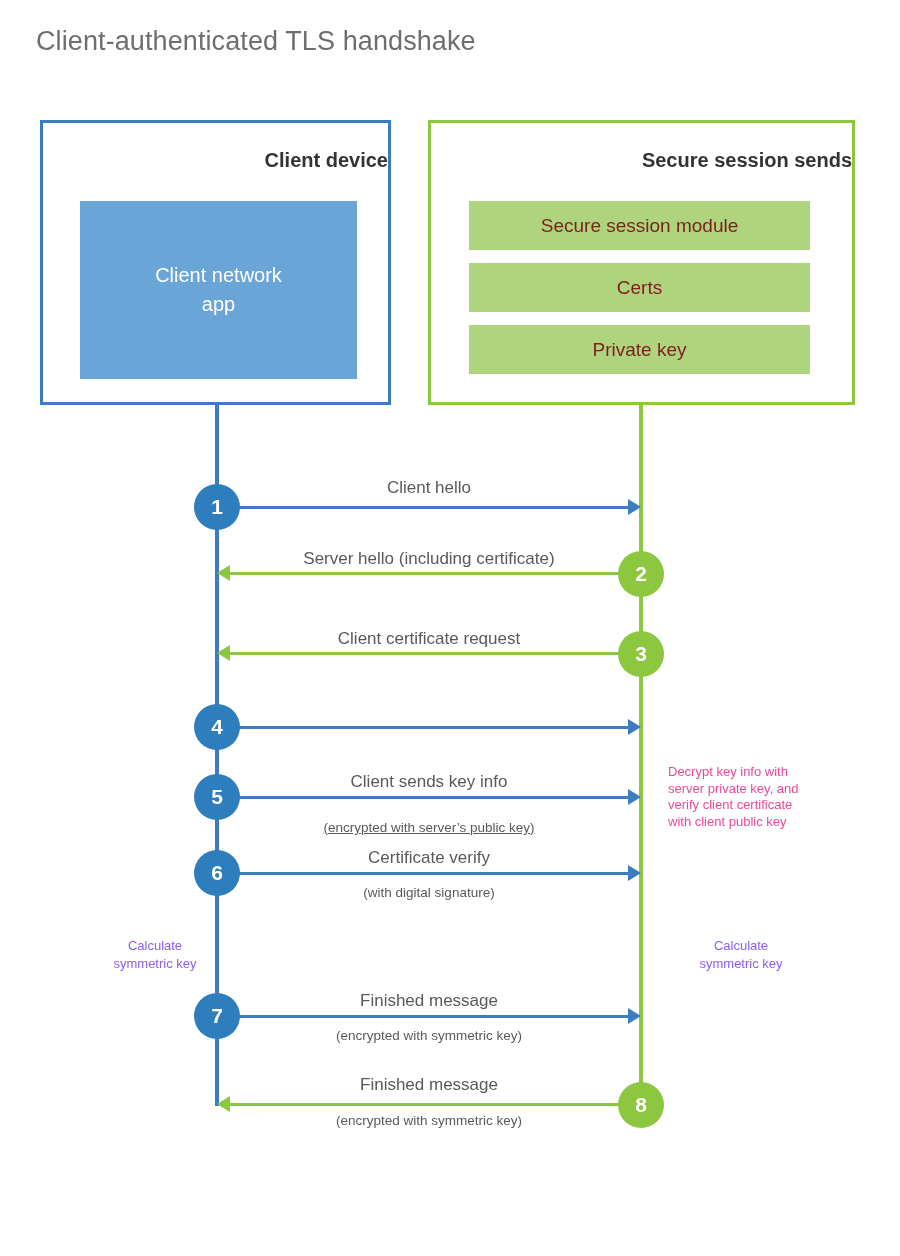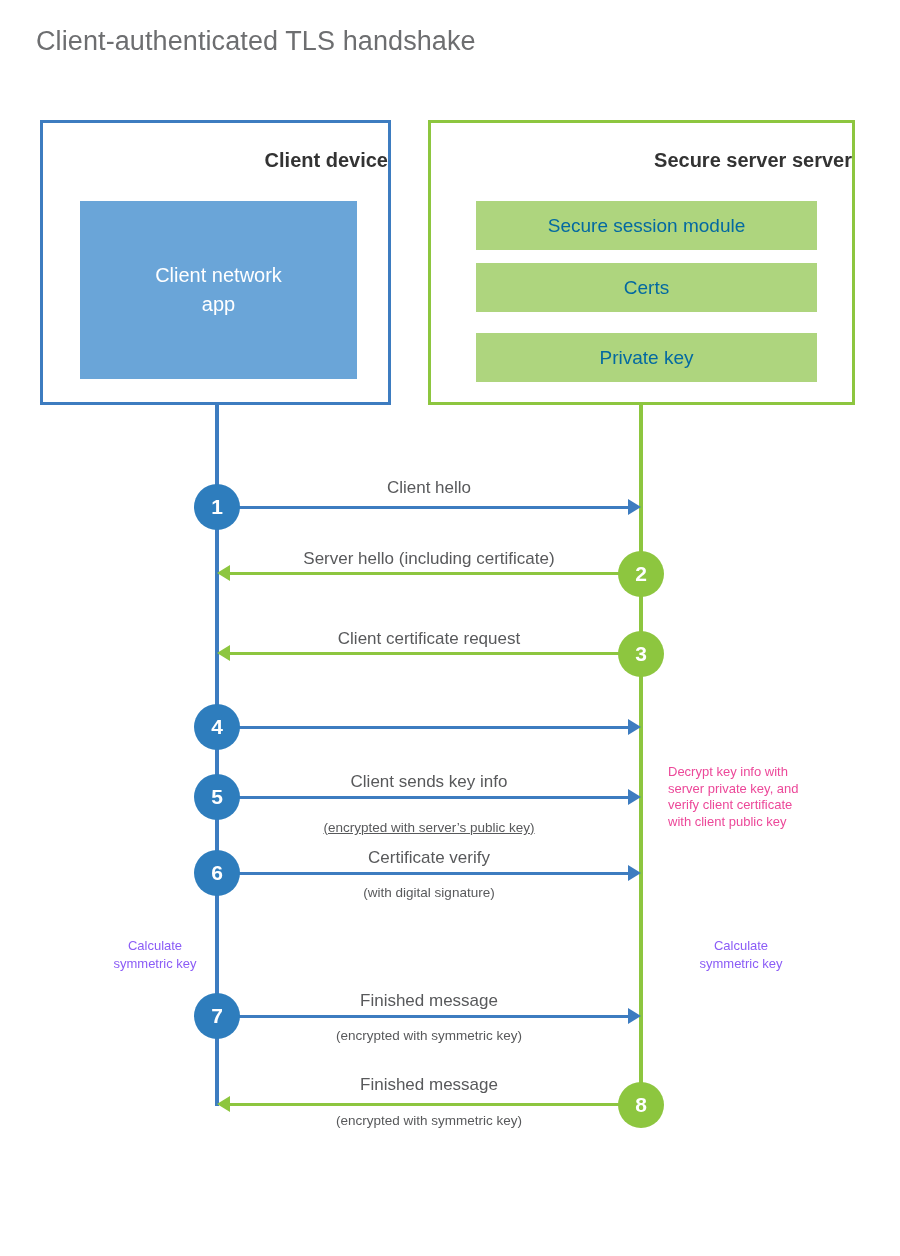--- a/index.html
+++ b/index.html
@@ -79,33 +79,33 @@
     text-align: center;
     display: flex;
     align-items: center;
     justify-content: center;
     white-space: pre-line;
   }
 
   
   .server-bar {
     position: absolute;
-    left: 45px;
+    left: 38px;
     width: 341px;
     height: 49px;
     background: #aed57e;
-    color: #0369a1;
+    color: #7f1d1d;
     font-size: 19px;
     display: flex;
     align-items: center;
     justify-content: center;
   }
   .server-bar.b0 { top: 78px; }
   .server-bar.b1 { top: 140px; }
-  .server-bar.b2 { top: 202px; margin-top: 8px; }
+  .server-bar.b2 { top: 202px; }
 
   
   .lifeline {
     position: absolute;
     width: 4px;
   }
   .lifeline.client {
     left: 215px;
     top: 405px;
     height: 701px;
@@ -196,21 +196,21 @@
 
   <div class="page-title">Client-authenticated TLS handshake</div>
 
   <div class="actor-box client">
     <div class="actor-title">Client device</div>
     <div class="client-app-block">Client network
 app</div>
   </div>
 
   <div class="actor-box server">
-    <div class="actor-title">Secure server server</div>
+    <div class="actor-title">Secure session sends</div>
     <div class="server-bar b0">Secure session module</div>
     <div class="server-bar b1">Certs</div>
     <div class="server-bar b2">Private key</div>
   </div>
 
   <div class="lifeline client"></div>
   <div class="lifeline server"></div>
 
   <div class="msg-label" style="left:217px; top:478px; width:424px;">Client hello</div>
   <div class="msg-line to-server" style="left:217px; top:506px; width:411px;"></div>

